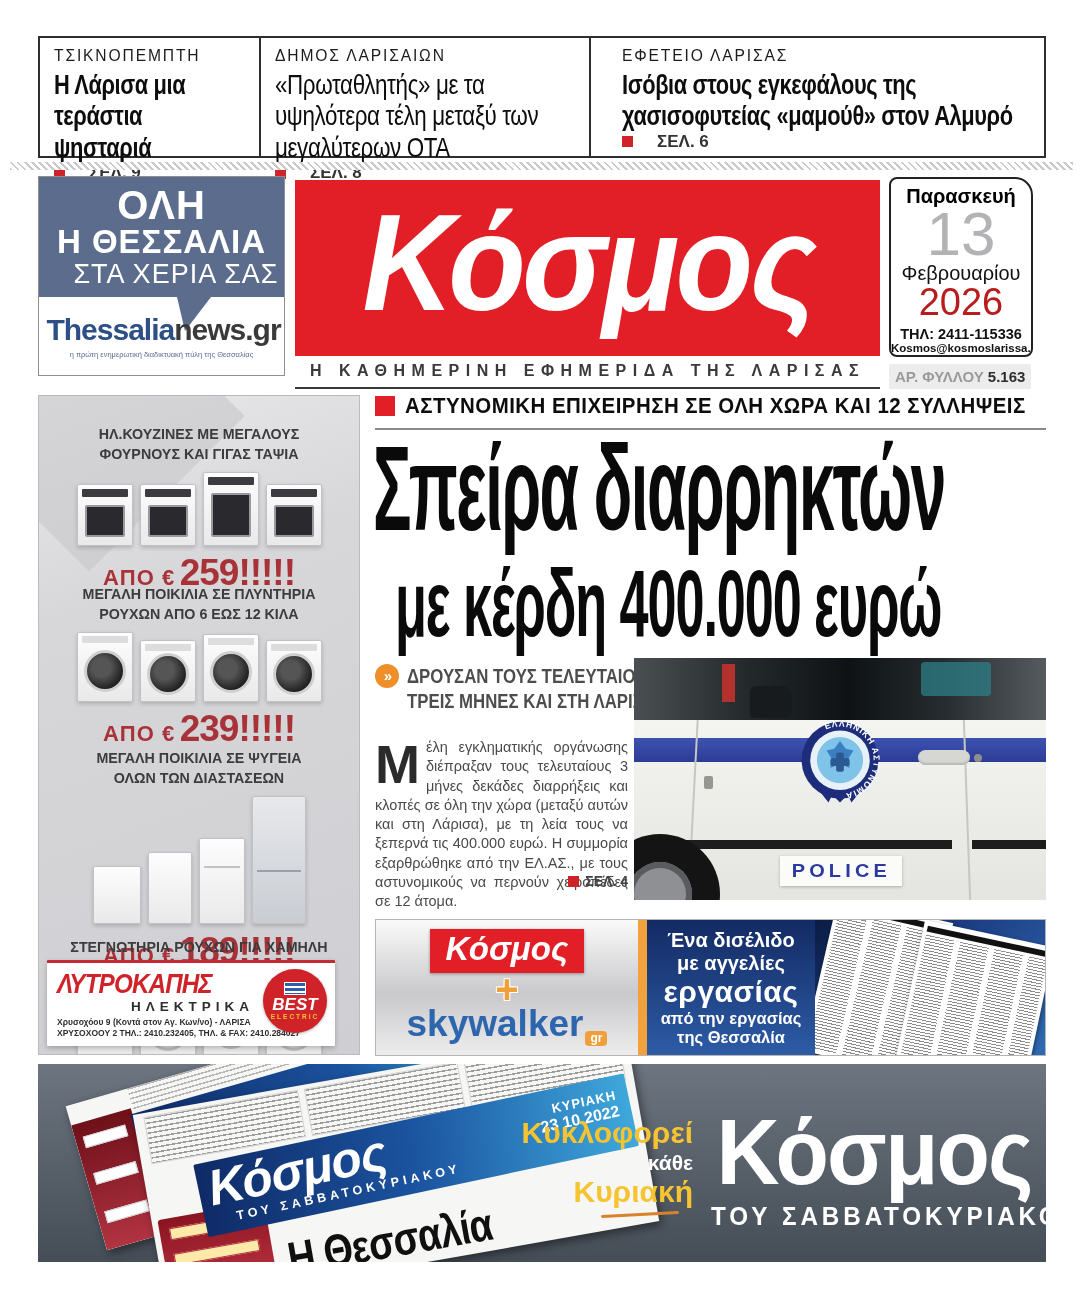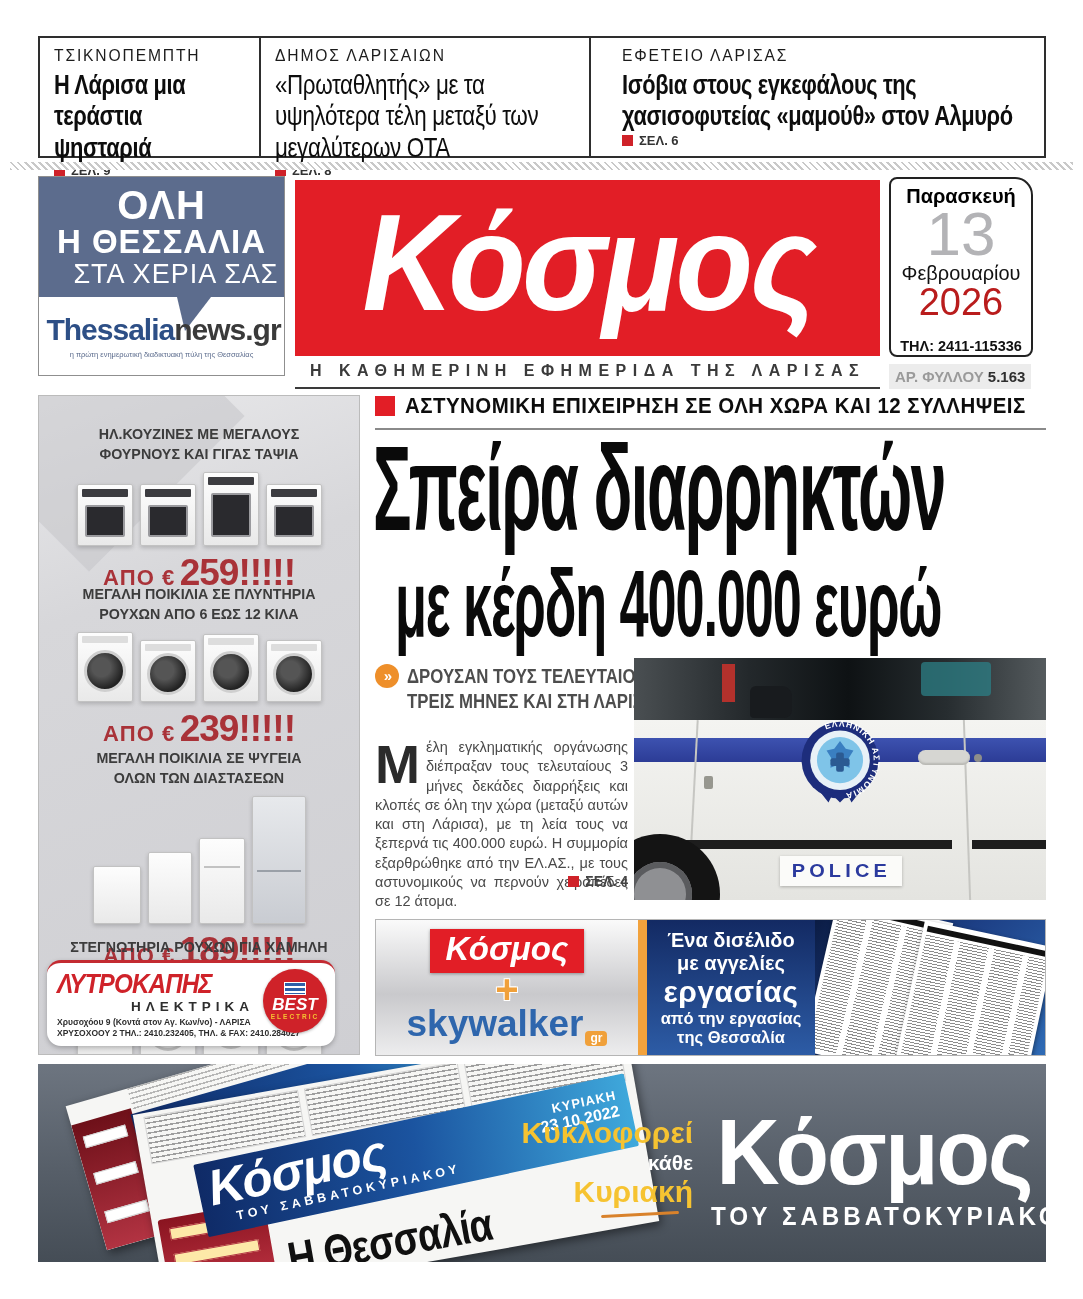--- a/index.html
+++ b/index.html
@@ -9,21 +9,21 @@
   
   .teaser-row { position:absolute; left:38px; top:36px; width:1008px; height:122px;
     border:2px solid #2e2e2e; display:flex; }
   .teaser { padding:8px 14px 8px 14px; display:flex; flex-direction:column; }
   .teaser + .teaser { border-left:2px solid #2e2e2e; }
   .t1 { width:219px; } .t2 { width:330px; } .t3 { flex:1;padding-left:31px; }
   .kicker { font-size:17px; color:#1c1c1c; letter-spacing:2px; transform:scaleX(.92); transform-origin:left; white-space:nowrap; }
   .t-head { margin-top:3px; color:#0d0d0d; line-height:1.12; transform-origin:left top; }
   .t-head.heavy { font-weight:bold; font-size:28px; transform:scaleX(.78); width:128%; letter-spacing:-0.5px; }
   .t-head.light { font-weight:normal; font-size:28px; transform:scaleX(.80); width:125%; letter-spacing:-0.5px; }
-  .pageref { margin-top:auto; display:flex; align-items:center; gap:6px; font-size:13px; font-weight:bold; color:#333; }
+  .pageref { margin-top:auto; display:flex; align-items:center; gap:24px; font-size:17px; font-weight:bold; color:#333; }
   .sq { width:11px; height:11px; background:#cf2229; display:inline-block; }
 
   .hatch { position:absolute; left:10px; top:162px; width:1063px; height:8px;
     background:repeating-linear-gradient(45deg,#c9c9c9 0 2px,#fff 2px 5px); }
 
   
   .thess-box { position:absolute; left:38px; top:176px; width:247px; height:200px;
     border:1px solid #8f8f8f; background:#fff; }
   .thess-blue { position:relative; height:120px; background:#5c6c8d; color:#fff; text-align:center; padding-top:8px; }
   .thess-l1 { font-size:40px; font-weight:bold; line-height:1.0; letter-spacing:1px; }
@@ -41,21 +41,21 @@
     transform:scaleX(.92); line-height:1; padding-bottom:12px; }
   .logo-sub { position:absolute; left:295px; top:362px; width:585px; text-align:center; font-size:16px;
     font-weight:bold; color:#3a3a3a; letter-spacing:6.5px; border-bottom:2px solid #3a3a3a; padding-bottom:7px; white-space:nowrap; }
 
   .date-box { position:absolute; left:889px; top:177px; width:144px; height:180px; background:#fff;
     border:2px solid #222; border-radius:8px 18px 8px 8px; text-align:center; overflow:hidden; }
   .d-day { font-size:20px; font-weight:bold; color:#000; margin-top:6px; }
   .d-num { font-size:62px; color:#b3b3b6; line-height:.85; }
   .d-month { font-size:21px; color:#111; transform:scaleX(.95); }
   .d-year { font-size:38px; color:#b91c1c; line-height:.9; }
-  .d-phone { font-size:14.5px; font-weight:bold; color:#111; margin-top:19px; }
+  .d-phone { font-size:14.5px; font-weight:bold; color:#111; margin-top:7px; }
   .d-email { font-size:11.5px; font-weight:bold; color:#111; }
   .issue { position:absolute; left:889px; top:364px; width:142px; background:#ececec; padding:4px 6px;
     font-size:15px; font-weight:bold; color:#9a9a9a; white-space:nowrap; }
   .issue b { color:#2e2e2e; }
 
   
   .lead-kicker { position:absolute; left:375px; top:393px; width:671px; display:flex; align-items:center; gap:10px;
     border-bottom:2px solid #8a8a8a; padding-bottom:9px; }
   .lead-kicker .sq2 { width:20px; height:20px; background:#e21e26; flex:none; }
   .lead-kicker span.kt { font-size:22px; font-weight:bold; color:#0d0d0d; white-space:nowrap;
@@ -125,21 +125,21 @@
   .fridge-x::before { content:""; position:absolute; left:4px; right:4px; top:58%; height:2px; background:#9aa0a8; }
   .fridge-t::before { content:""; position:absolute; left:4px; right:4px; top:32%; height:2px; background:#c2c2c2; }
   .dryer { width:56px; height:62px; }
   .dryer::before { content:""; position:absolute; left:4px; top:3px; right:4px; height:8px; background:#3a3a3e; border-radius:1px; }
   .dryer::after { content:""; position:absolute; left:50%; top:56%; width:36px; height:36px; transform:translate(-50%,-50%);
     background:radial-gradient(circle,#f2f2f2 35%,#d8d8d8 70%); border:3px solid #bfbfbf; border-radius:50%; }
   .ad-price { margin-top:6px; color:#a93238; font-weight:bold; }
   .ad-price .pp { font-size:22px; letter-spacing:1px; }
   .ad-price .pv { font-size:37px; letter-spacing:-1px; }
   .ad-footer { position:absolute; left:8px; bottom:8px; width:288px; height:86px; background:#fff;
-    border-radius:14px; border-top:3px solid #c32a31; box-shadow:0 2px 5px rgba(0,0,0,.25); padding:8px 6px 4px 10px; }
+    border-radius:1px; border-top:3px solid #c32a31; box-shadow:0 2px 5px rgba(0,0,0,.25); padding:8px 6px 4px 10px; }
   .lf-brand { color:#cf2229; font-weight:bold; font-style:italic; font-size:27px; letter-spacing:-1px; line-height:1;
     transform:scaleX(.9); transform-origin:left; white-space:nowrap; }
   .lf-sub { color:#2e2e2e; font-weight:bold; font-size:13.5px; letter-spacing:5px; margin:1px 0 3px 74px; }
   .lf-a { font-size:8.5px; font-weight:bold; color:#2e2e2e; line-height:1.35; }
   .best { position:absolute; right:8px; top:6px; width:64px; height:64px; border-radius:50%; background:#cf2229;
     display:flex; flex-direction:column; align-items:center; justify-content:center; box-shadow:0 1px 3px rgba(0,0,0,.3); }
   .best-flag { width:22px; height:13px; margin-bottom:1px;
     background:repeating-linear-gradient(180deg,#2d5fa8 0 2.5px,#fff 2.5px 5px); border:1px solid #fff; }
   .best-word { color:#fff; font-weight:bold; font-style:italic; font-size:17px; letter-spacing:0; line-height:1; }
   .best-sub { color:#f6c331; font-size:6.5px; font-weight:bold; letter-spacing:2px; }

